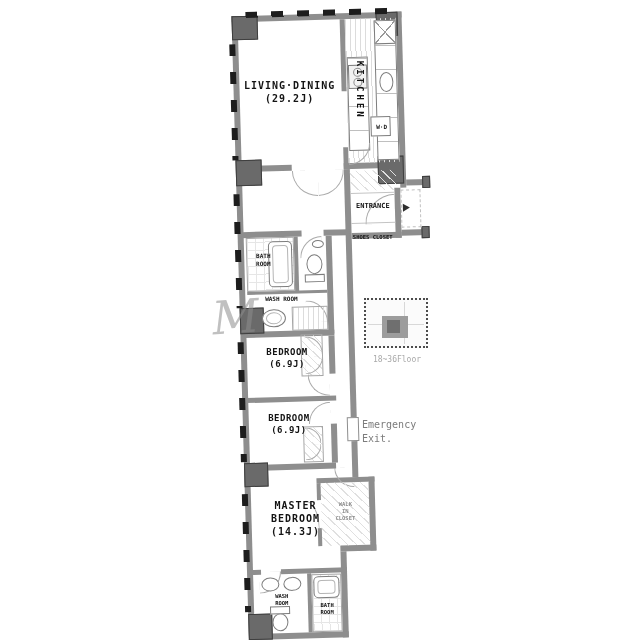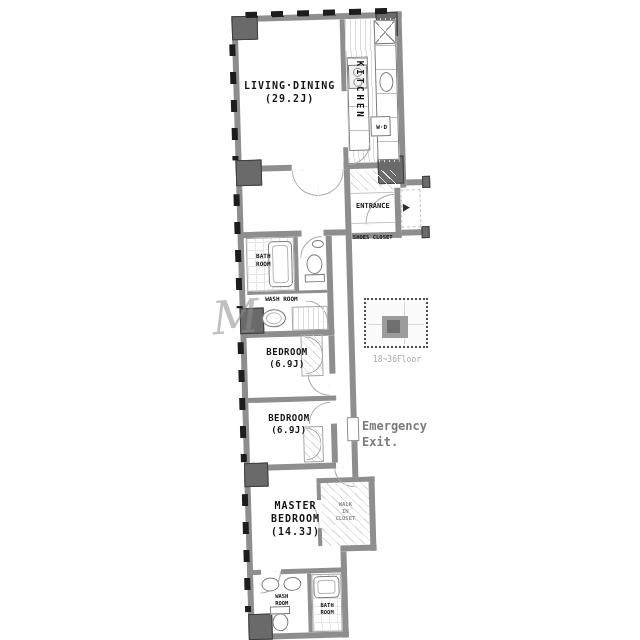--- a/index.html
+++ b/index.html
@@ -35,21 +35,21 @@
   .cross{background-image:linear-gradient(to top right,transparent 48%,#999 48% 52%,transparent 52%),
                           linear-gradient(to bottom right,transparent 48%,#999 48% 52%,transparent 52%);}
   .burner{position:absolute;width:9px;height:9px;border:1px solid #8a8a8a;border-radius:50%;box-sizing:border-box;}
   #keyplan{position:absolute;left:358px;top:292px;width:78px;height:76px;}
   #kp-outline{position:absolute;left:6px;top:6px;width:64px;height:50px;border:2px dotted #4c4c4c;box-sizing:border-box;background:#fbfbfb;}
   .kp-line{position:absolute;background:#d8d8d8;}
   #kp-unit{position:absolute;left:16px;top:16px;width:26px;height:22px;background:#9c9c9c;}
   #kp-unit-core{position:absolute;left:21px;top:20px;width:13px;height:13px;background:#6f6f6f;}
   #watermark{position:absolute;left:212px;top:290px;font-family:"DejaVu Serif",serif;font-style:italic;
              font-size:46px;color:#8d8d8d;opacity:0.55;transform:rotate(-4deg);}
-  #em-label{position:absolute;left:362px;top:418px;font-size:12px;line-height:1.35;color:#7c7c7c;font-weight:bold;}
+  #em-label{position:absolute;left:362px;top:418px;font-size:10px;line-height:1.35;color:#7c7c7c;font-weight:normal;}
   #kp-label{position:absolute;left:358px;top:355px;width:78px;text-align:center;font-size:8px;color:#a9a9a9;}
   .steps{position:absolute;border:1px dashed #c0c0c0;box-sizing:border-box;background:#fff;}
   .tri{position:absolute;width:0;height:0;border-top:4px solid transparent;border-bottom:4px solid transparent;border-left:7px solid #2e2e2e;}
 </style>
 </head>
 <body>
 
 <div id="canvas">
 
   <div id="plan">

